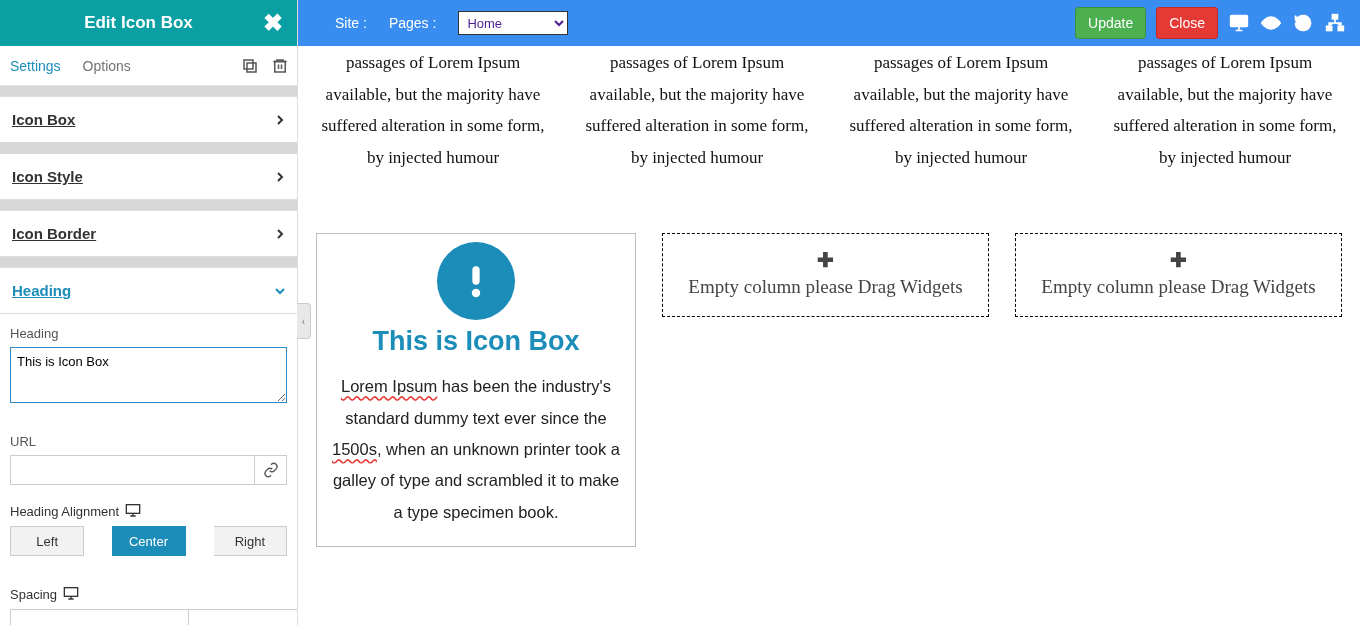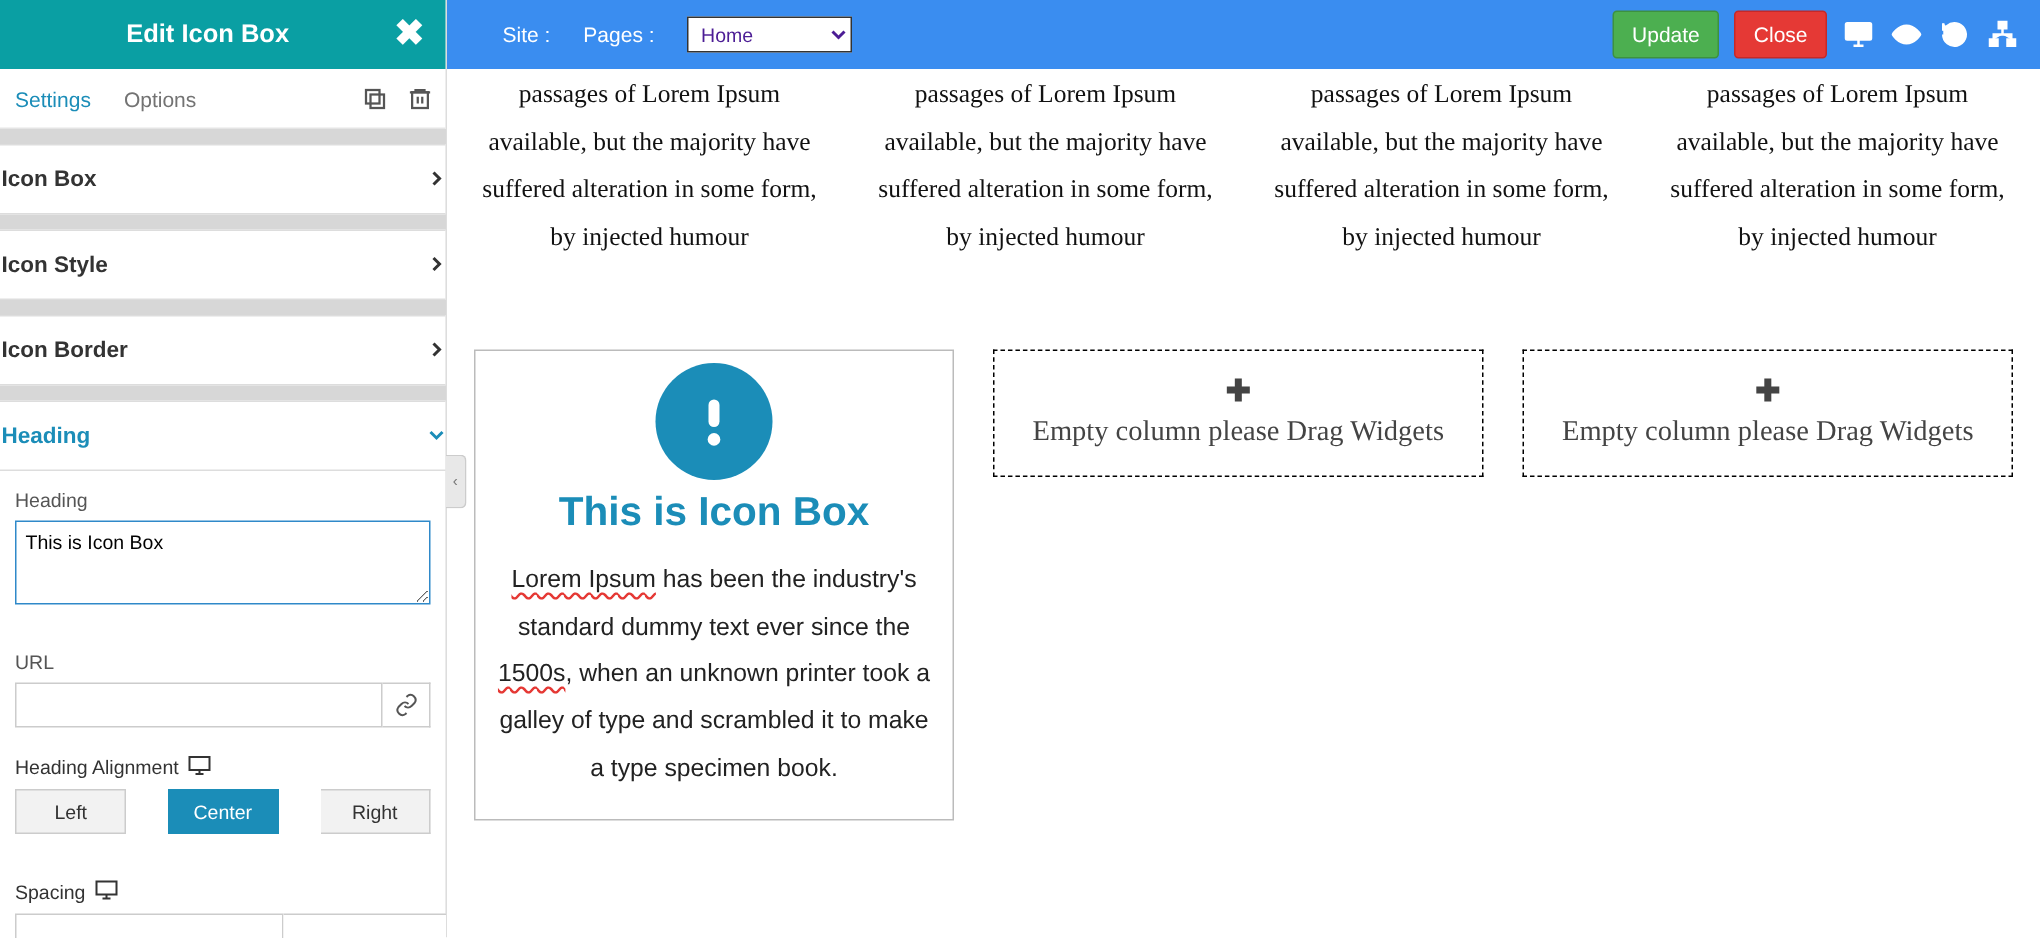--- a/index.html
+++ b/index.html
@@ -13,21 +13,21 @@
   .sidebar-tabs { display:flex; align-items:center; height:40px; border-bottom:1px solid #e5e5e5; padding: 0 8px; gap:18px; }
   .sidebar-tab { font-size:14px; color:#737373; cursor:pointer; padding:10px 2px; }
   .sidebar-tab.active { color:#1b8db8; }
   .sidebar-tab-icons { margin-left:auto; display:flex; gap:12px; }
   .sidebar-tab-icons .ic { width:18px; height:18px; cursor:pointer; display:inline-flex; align-items:center; justify-content:center; color:#555; }
 
   .panel-scroll { position:relative; flex:1; overflow-y:auto; background:#d7d7d7; }
   .panel-scroll::-webkit-scrollbar { width:8px; }
   .panel-scroll::-webkit-scrollbar-thumb { background:#9a9a9a; border-radius:4px; }
 
-  .acc-item { background:#fff; border-top:1px solid #ddd; border-bottom:1px solid #ddd; padding:14px 1px; font-weight:bold; font-size:15px; display:flex; align-items:center; justify-content:space-between; cursor:pointer; margin-bottom:10px; }
+  .acc-item { background:#fff; border-top:1px solid #ddd; border-bottom:1px solid #ddd; padding:14px 12px; font-weight:bold; font-size:15px; display:flex; align-items:center; justify-content:space-between; cursor:pointer; margin-bottom:10px;text-decoration:underline; }
   .acc-item .chev svg { width:10px; height:10px; }
   .acc-item.open { color:#1b8db8; margin-bottom:0; }
   .acc-item.open .chev { color:#1b8db8; }
 
   .acc-body { background:#fff; padding:12px 10px 20px 10px; }
   .field-label { font-size:13px; color:#555; margin-bottom:6px; margin-top:10px; }
   .field-label:first-child { margin-top:0; }
   .heading-textarea { width:100%; height:56px; border:1px solid #2f89c9; outline:none; padding:6px 6px; font-family:inherit; font-size:13px; resize:both; }
   .url-row { display:flex; }
   .url-input { flex:1; border:1px solid #ccc; height:30px; padding:0 6px; font-family:inherit; font-size:13px; }

